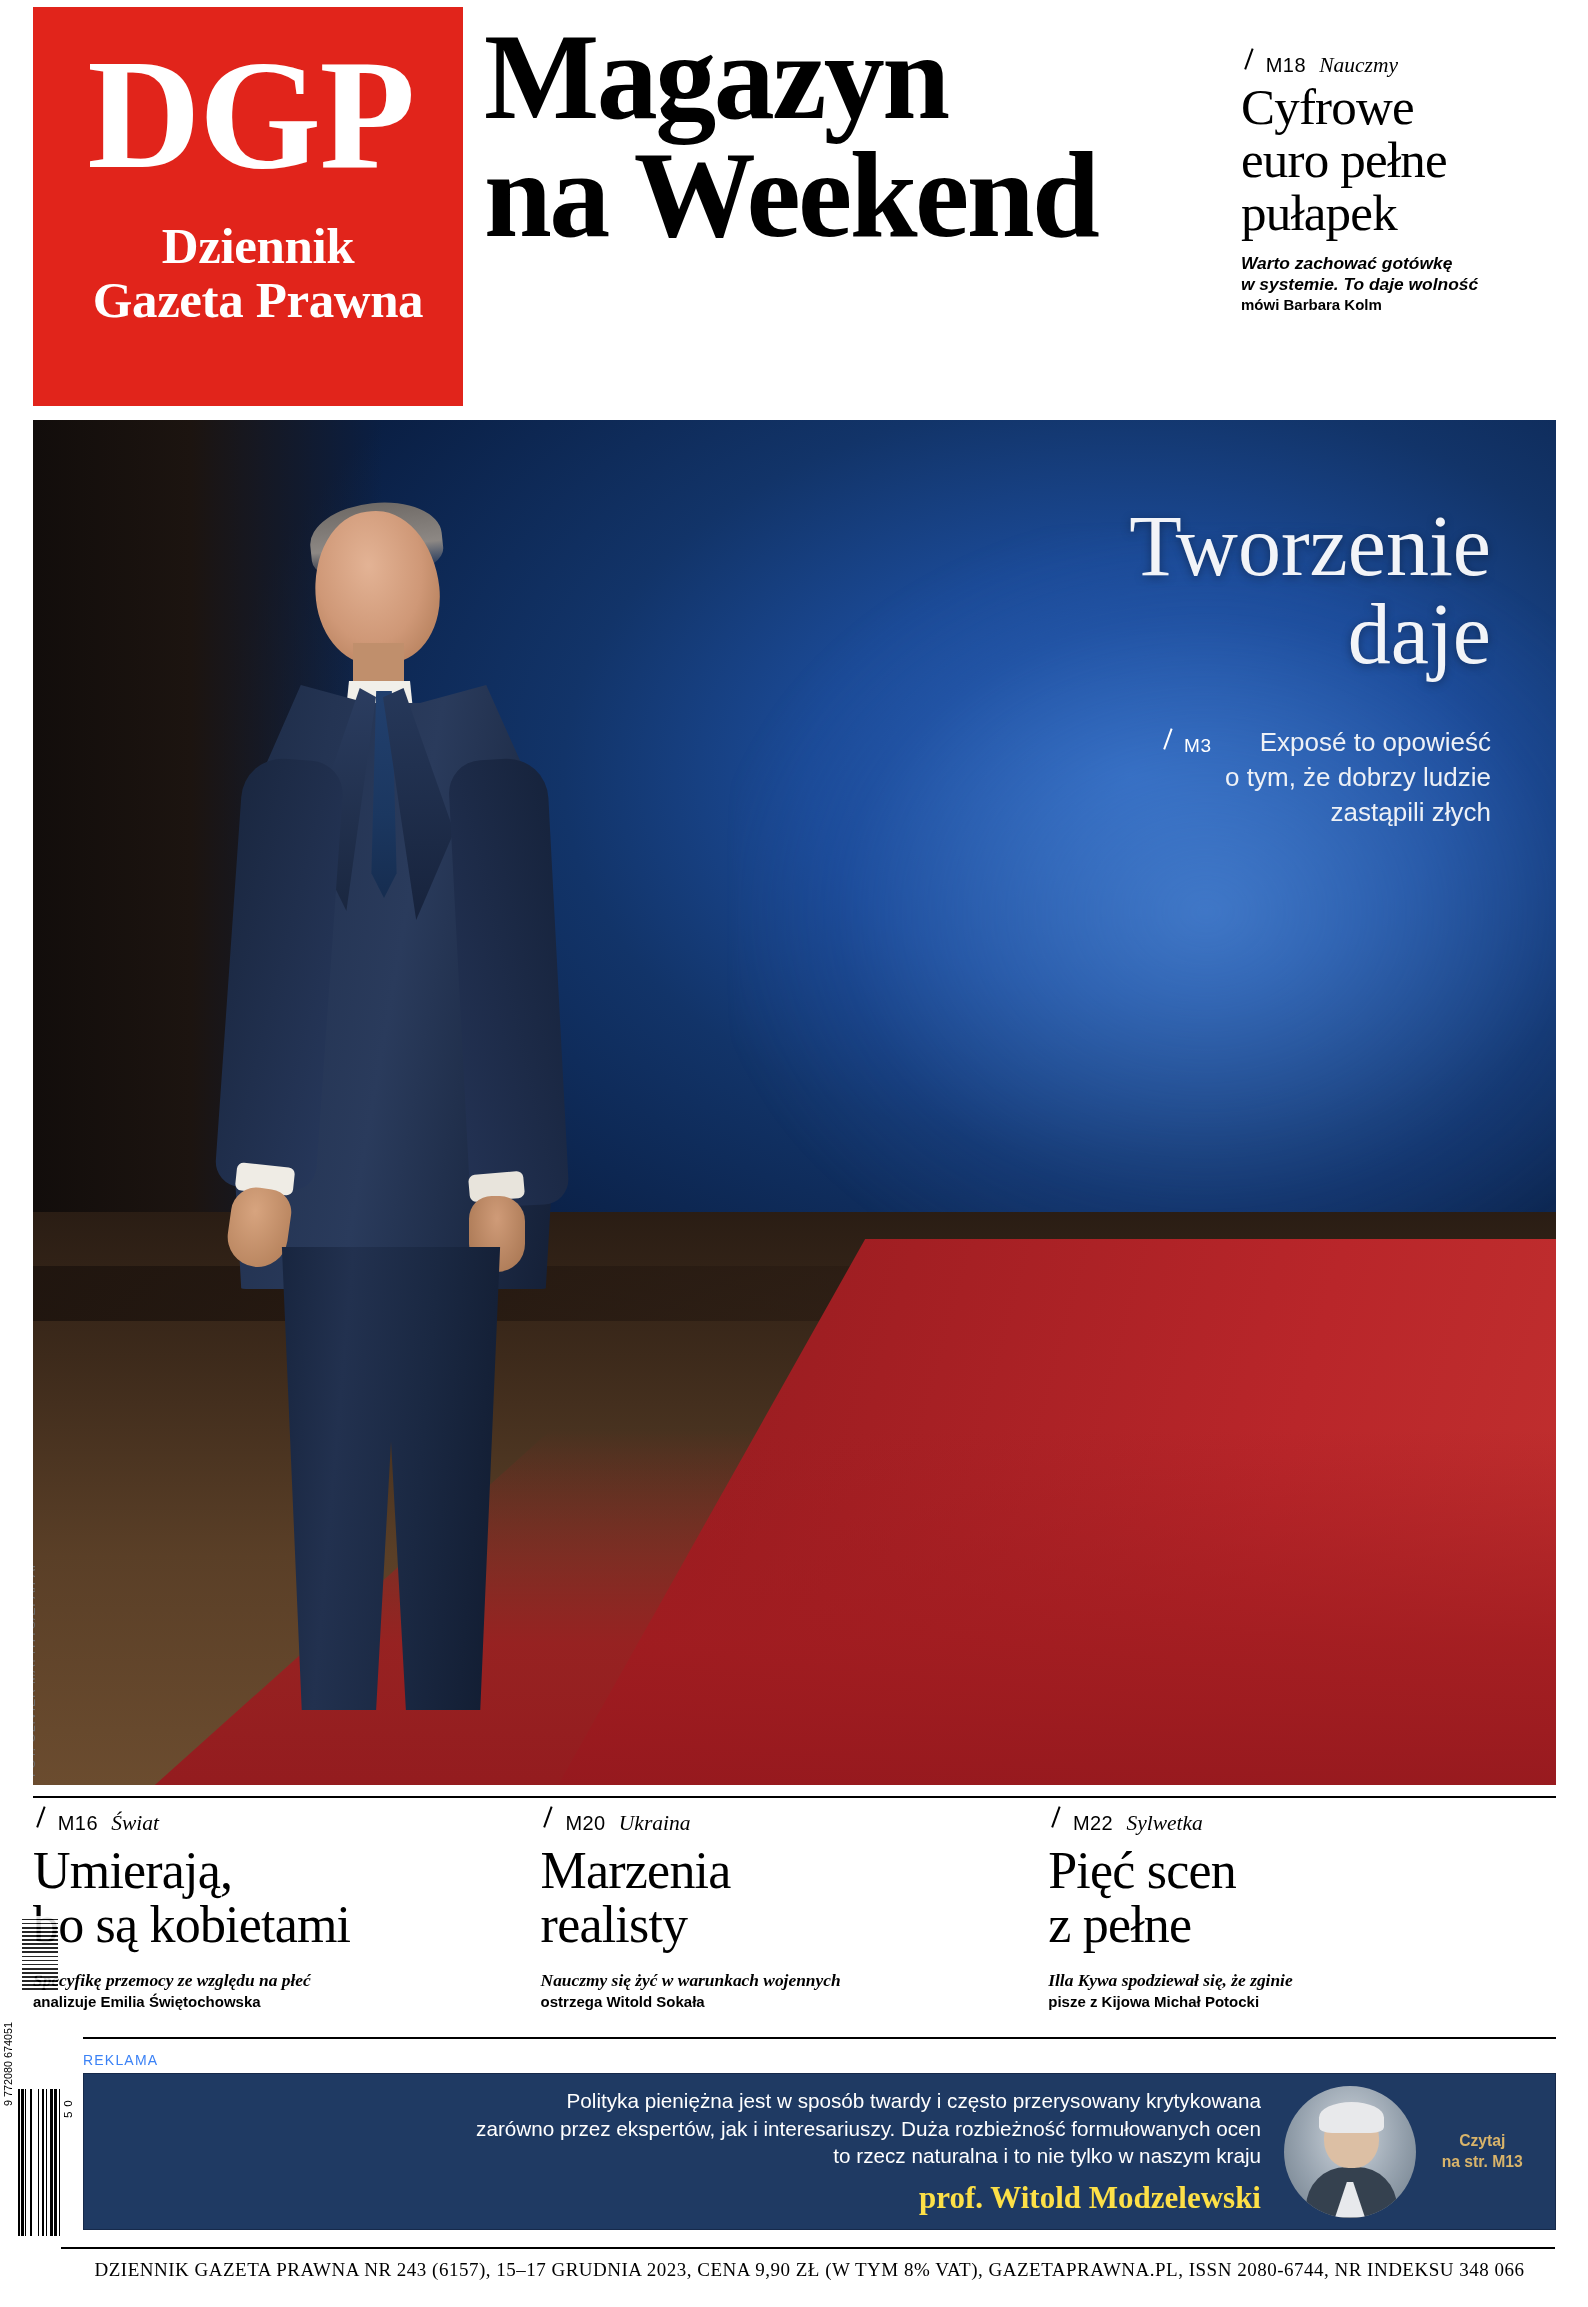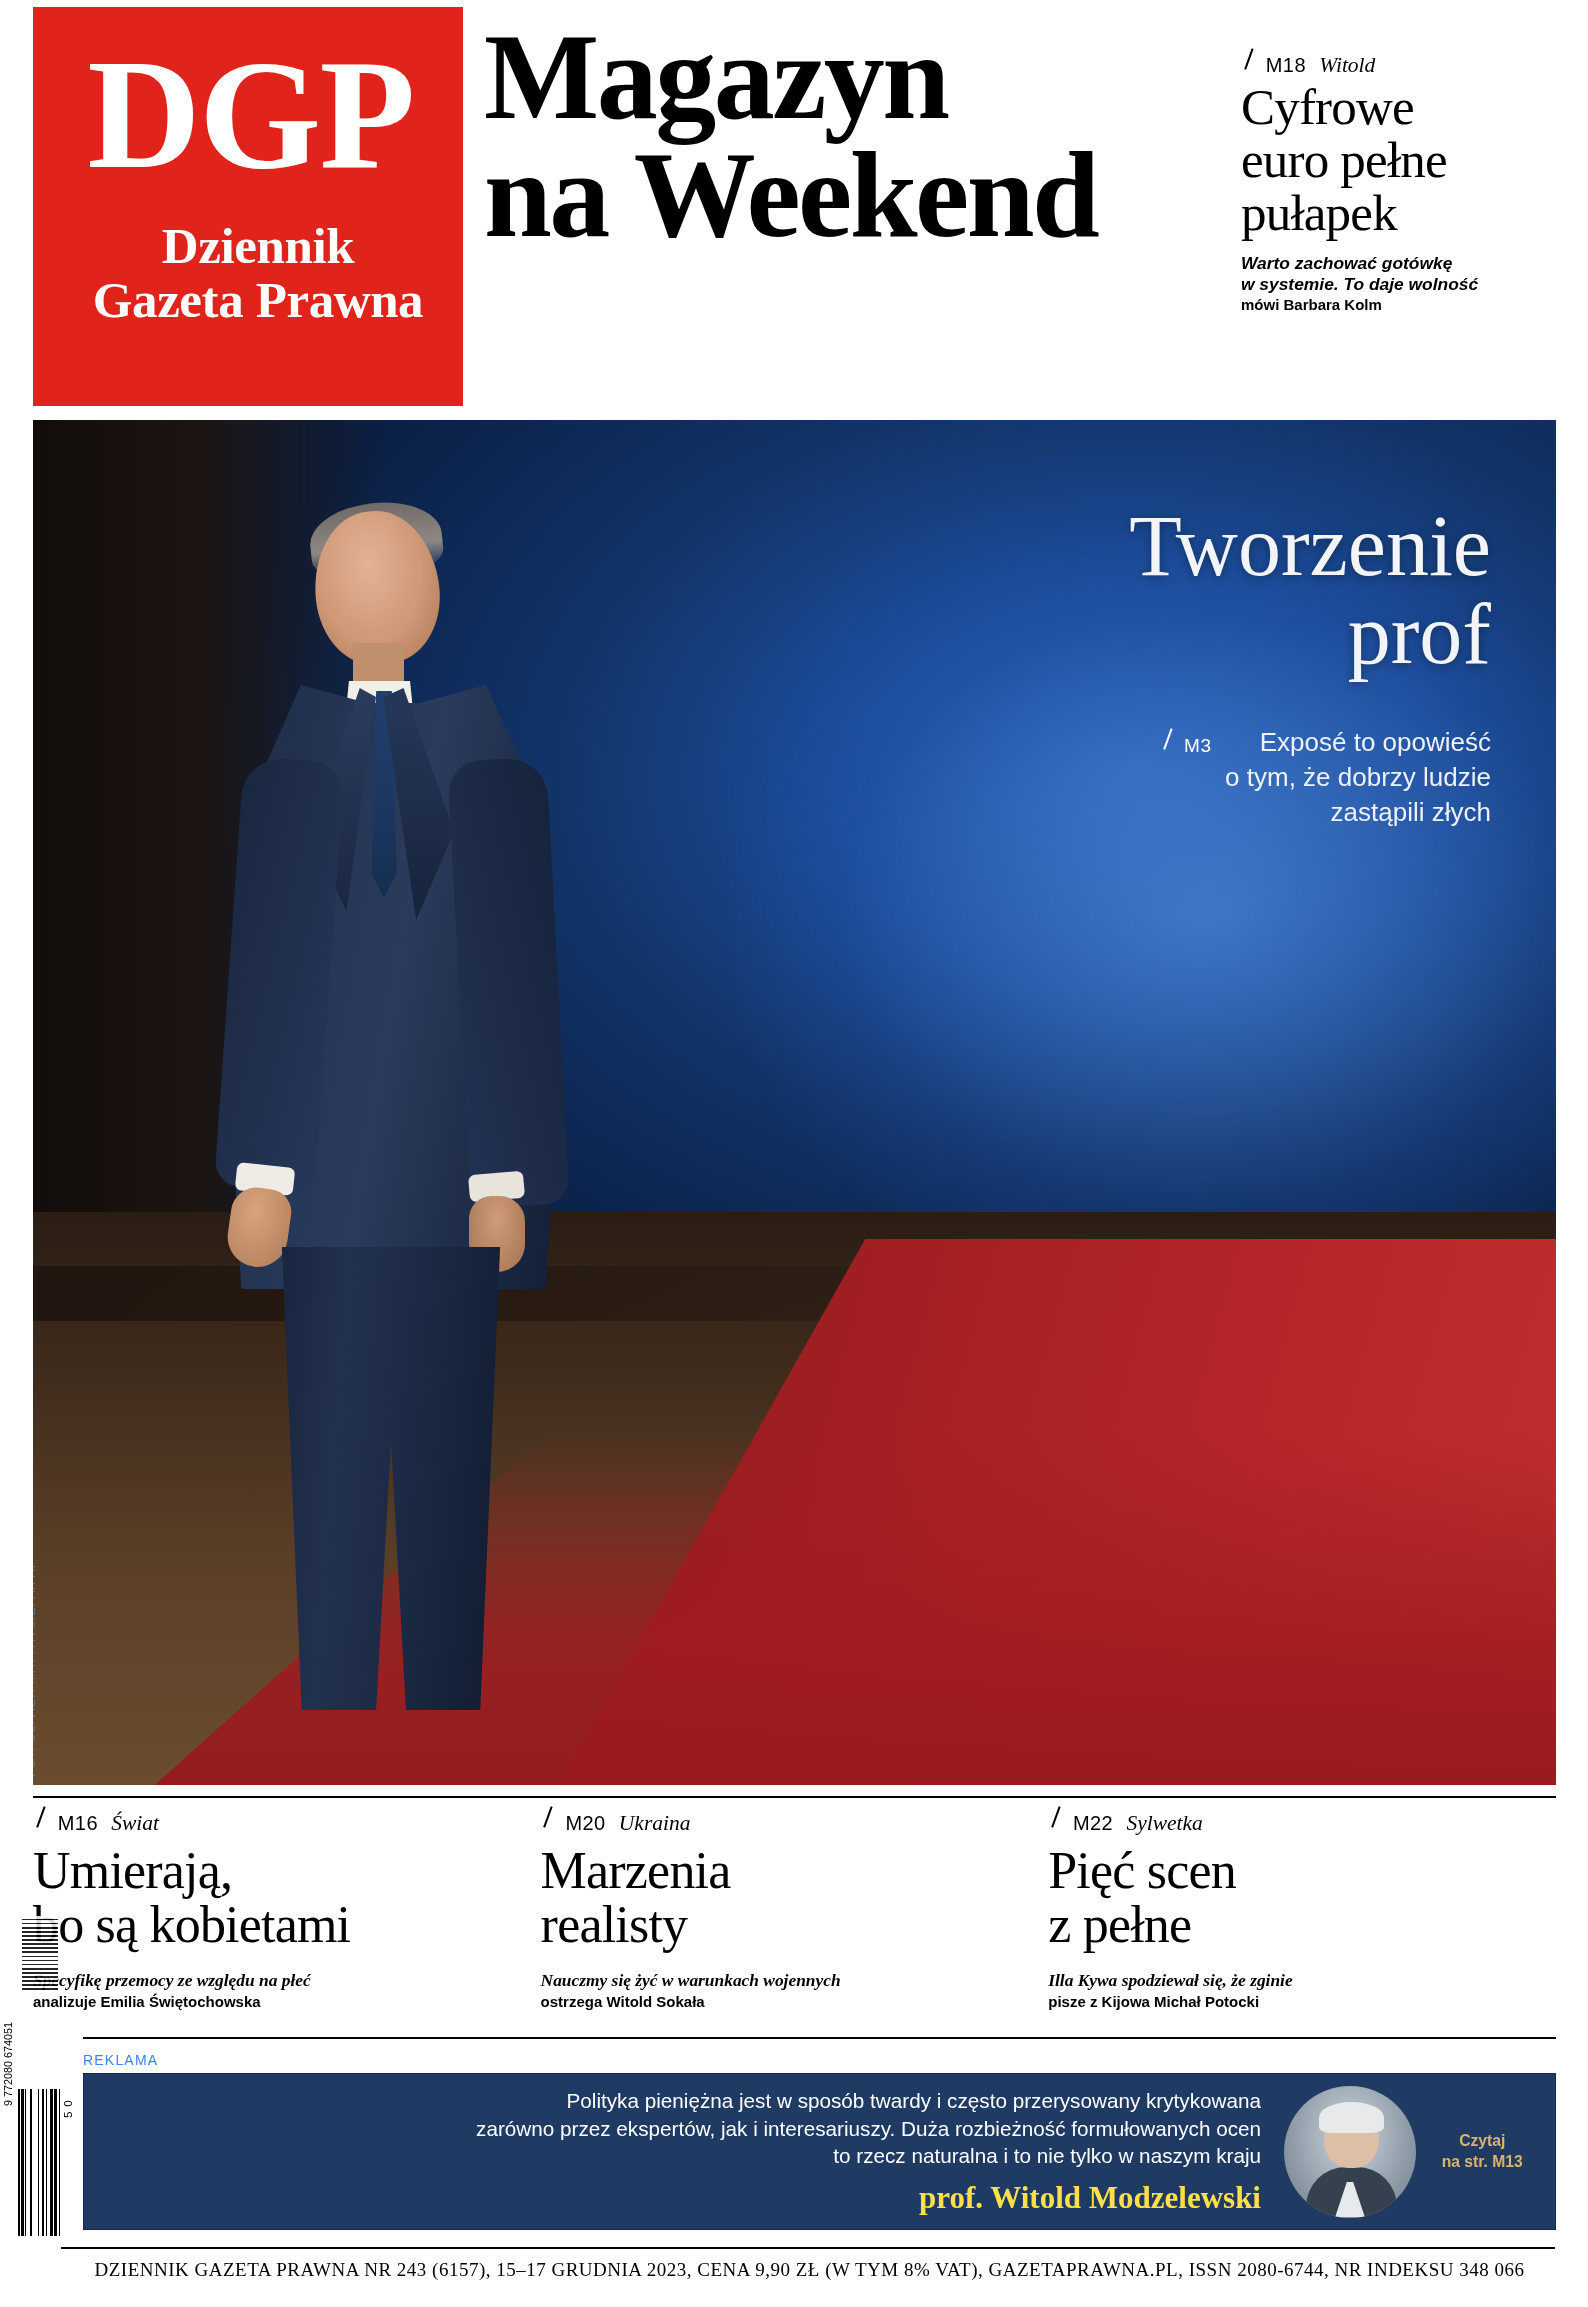--- a/index.html
+++ b/index.html
@@ -556,21 +556,21 @@
 
     <div class="title-block">
       <div class="title-line">Magazyn</div>
       <div class="title-line second">na Weekend</div>
     </div>
 
     <div class="teaser-top">
       <div class="kicker-row">
         <span class="slash"></span>
         <span class="kicker-page">M18</span>
-        <span class="kicker-sec">Witold</span>
+        <span class="kicker-sec">Nauczmy</span>
       </div>
       <div class="teaser-top-head">
         <div>Cyfrowe</div>
         <div>euro pełne</div>
         <div>pułapek</div>
       </div>
       <div class="teaser-top-lead">
         <div>Warto zachować gotówkę</div>
         <div>w systemie. To daje wolność</div>
       </div>
@@ -601,21 +601,21 @@
       <div class="fg-arm-r"></div>
       <div class="fg-cuff-l"></div>
       <div class="fg-cuff-r"></div>
       <div class="fg-hand-l"></div>
       <div class="fg-hand-r"></div>
       <div class="fg-legs"></div>
     </div>
 
     <div class="hero-title">
       <div>Tworzenie</div>
-      <div>prof</div>
+      <div>daje</div>
     </div>
 
     <div class="hero-sub-wrap">
       <div class="hero-kicker">
         <span class="slash"></span>
         <span class="kicker-page">M3</span>
       </div>
       <div class="hero-sub">
         <div>Exposé to opowieść</div>
         <div>o tym, że dobrzy ludzie</div>

